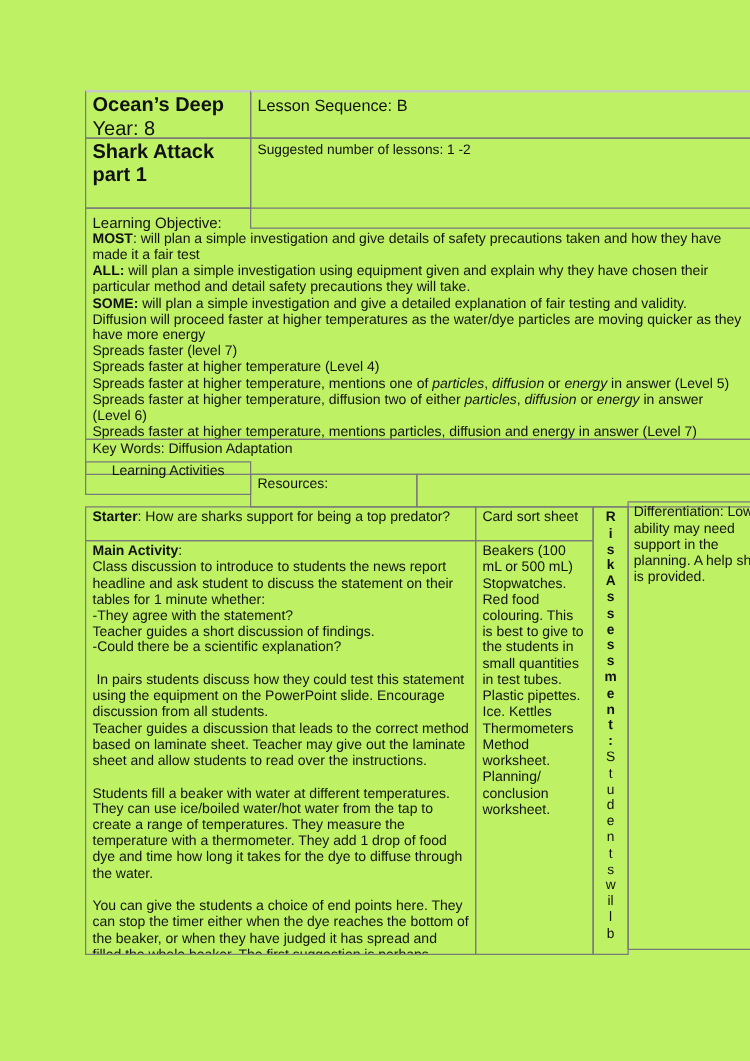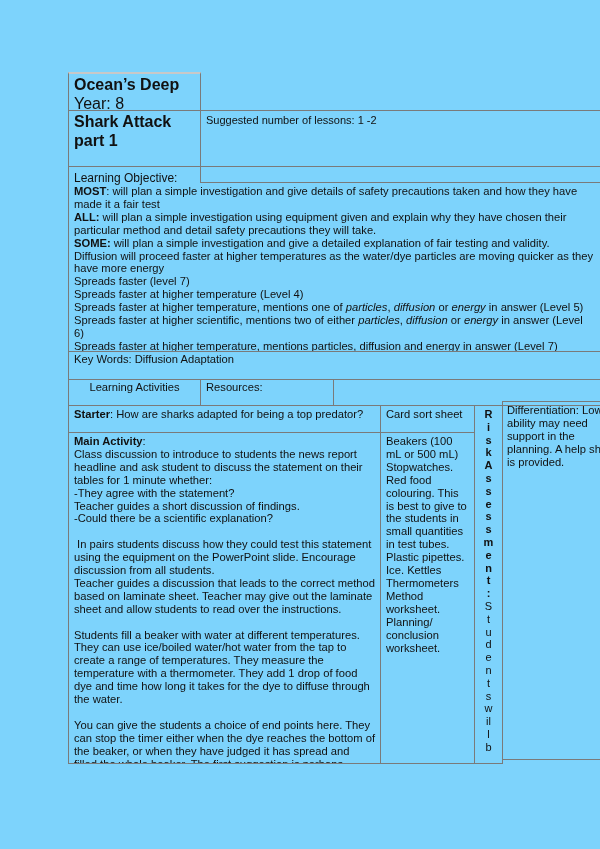--- a/index.html
+++ b/index.html
@@ -1,74 +1,77 @@
 <!DOCTYPE html>
 <html><head>
 <meta charset="utf-8">
 <style>
   html, body { margin: 0; padding: 0; background: #ffffff; }
   body { width: 600px; height: 849px; position: relative; overflow: hidden;
          font-family: "Liberation Sans", sans-serif; color: #111; }
-  .page { position: absolute; left: 0; top: 0; width: 600px; height: 849px; background: #7dd3fc; }
+  .page { position: absolute; left: 0; top: 0; width: 600px; height: 849px; background: #bef264; }
   .cell { position: absolute; box-sizing: border-box; border: 1px solid #7a7a7a; padding: 2px 5px; overflow: hidden; }
   .big { font-size: 16px; line-height: 19px; }
   .med { font-size: 13px; line-height: 15px; }
   .sm { font-size: 11px; line-height: 13px; }
   b, .b { font-weight: bold; }
   .line { display: block; white-space: nowrap; }
   .wrap { display: block; white-space: normal; }
   .vert { text-align: center; padding: 2px 0; }
   .vert span { display: block; font-size: 11px; line-height: 12.8px; }
   .topline { border-top: 2px solid #c8c8c8; }
 </style>
 </head>
 <body>
 
 <div class="page">
 
   <div class="cell topline" style="left:68px; top:72px; width:133px; height:39px; padding-top:1px;">
     <span class="line big b">Ocean’s Deep</span>
     <span class="line big">Year:  8</span>
   </div>
+  <div class="cell topline" style="left:200px; top:72px; width:401px; height:39px; padding-top:3px;">
+    <span class="line med">Lesson Sequence: B</span>
+  </div>
 
   <div class="cell" style="left:68px; top:110px; width:133px; height:57px; padding-top:1px;">
     <span class="line big b">Shark Attack</span>
     <span class="line big b">part 1</span>
   </div>
   <div class="cell" style="left:200px; top:110px; width:401px; height:73px; padding-top:3px;">
     <span class="line sm">Suggested number of lessons: 1 -2</span>
   </div>
 
   <div class="cell" style="left:68px; top:166px; width:533px; height:186px; padding:4px 5px 0 5px; font-size:11.2px; line-height:12.9px;">
     <span class="wrap" style="font-size:12px; line-height:14px;">Learning Objective:</span>
     <span class="wrap"><b>MOST</b><span>: will plan a simple investigation and give details of safety precautions taken and how they have made it a fair test</span></span>
     <span class="wrap"><b>ALL:</b><span> will plan a simple investigation using equipment given and explain why they have chosen their particular method and detail safety precautions they will take.</span></span>
     <span class="wrap"><b>SOME:</b><span> will plan a simple investigation and give a detailed explanation of fair testing and validity.</span></span>
     <span class="wrap">Diffusion will proceed faster at higher temperatures as the water/dye particles are moving quicker as they have more energy</span>
     <span class="wrap">Spreads faster (level 7)</span>
     <span class="wrap">Spreads faster at higher temperature (Level 4)</span>
     <span class="wrap"><span>Spreads faster at higher temperature, mentions one of </span><i>particles</i><span>, </span><i>diffusion</i><span> or </span><i>energy</i><span> in answer (Level 5)</span></span>
-    <span class="wrap"><span>Spreads faster at higher scientific, mentions two of either </span><i>particles</i><span>, </span><i>diffusion</i><span> or </span><i>energy</i><span> in answer (Level 6)</span></span>
+    <span class="wrap"><span>Spreads faster at higher temperature, diffusion two of either </span><i>particles</i><span>, </span><i>diffusion</i><span> or </span><i>energy</i><span> in answer (Level 6)</span></span>
     <span class="wrap">Spreads faster at higher temperature, mentions particles, diffusion and energy in answer (Level 7)</span>
   </div>
 
   <div class="cell" style="left:68px; top:351px; width:533px; height:29px; padding-top:1px;">
     <span class="line" style="font-size:11.2px; line-height:13px;">Key Words:  Diffusion   Adaptation</span>
   </div>
 
-  <div class="cell" style="left:68px; top:379px; width:133px; height:27px; text-align:center; padding-top:1px;">
+  <div class="cell" style="left:68px; top:369px; width:133px; height:27px; text-align:center; padding-top:1px;">
     <span class="line" style="font-size:11.2px; line-height:13px;">Learning Activities</span>
   </div>
   <div class="cell" style="left:200px; top:379px; width:134px; height:27px; padding-top:1px;">
     <span class="line" style="font-size:11.2px; line-height:13px;">Resources:</span>
   </div>
   <div class="cell" style="left:333px; top:379px; width:268px; height:27px;"></div>
 
   <div class="cell" style="left:68px; top:405px; width:313px; height:28px; padding-top:2px;">
-    <span class="line" style="font-size:11.2px; line-height:13px;"><b>Starter</b><span>: How are sharks adapted for being a top predator?</span></span>
+    <span class="line" style="font-size:11.2px; line-height:13px;"><b>Starter</b><span>: How are sharks support for being a top predator?</span></span>
   </div>
   <div class="cell" style="left:380px; top:405px; width:95px; height:28px; padding-top:2px;">
     <span class="line" style="font-size:11.2px; line-height:13px;">Card sort sheet</span>
   </div>
 
   <div class="cell vert" style="left:474px; top:405px; width:29px; height:359px;" id="risk-col">
       <span class="b">R</span>
       <span class="b">i</span>
       <span class="b">s</span>
       <span class="b">k</span>

